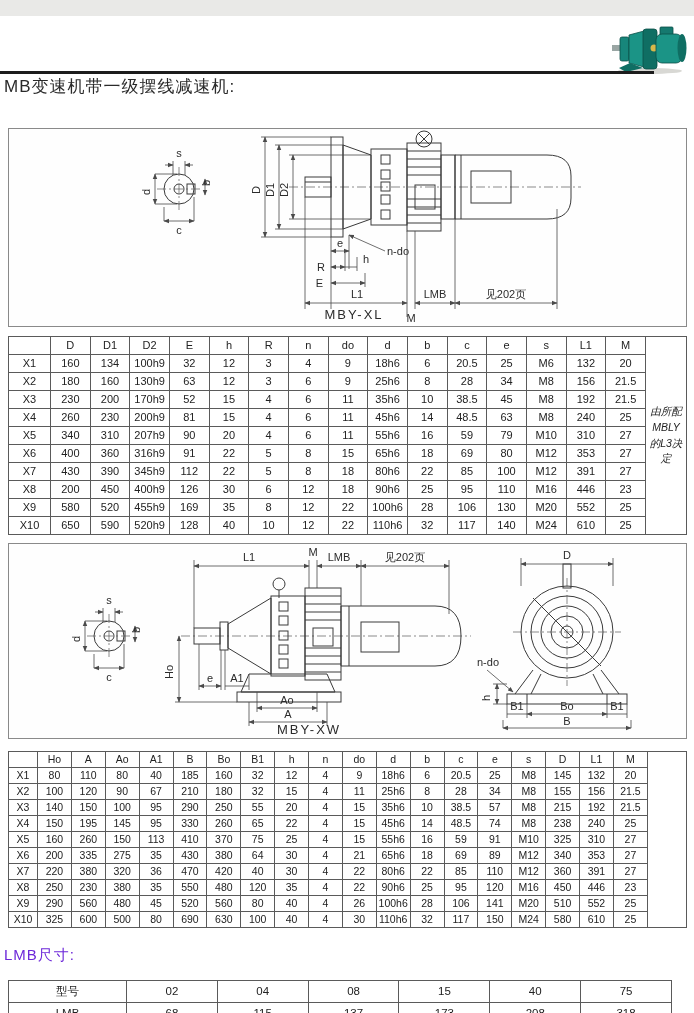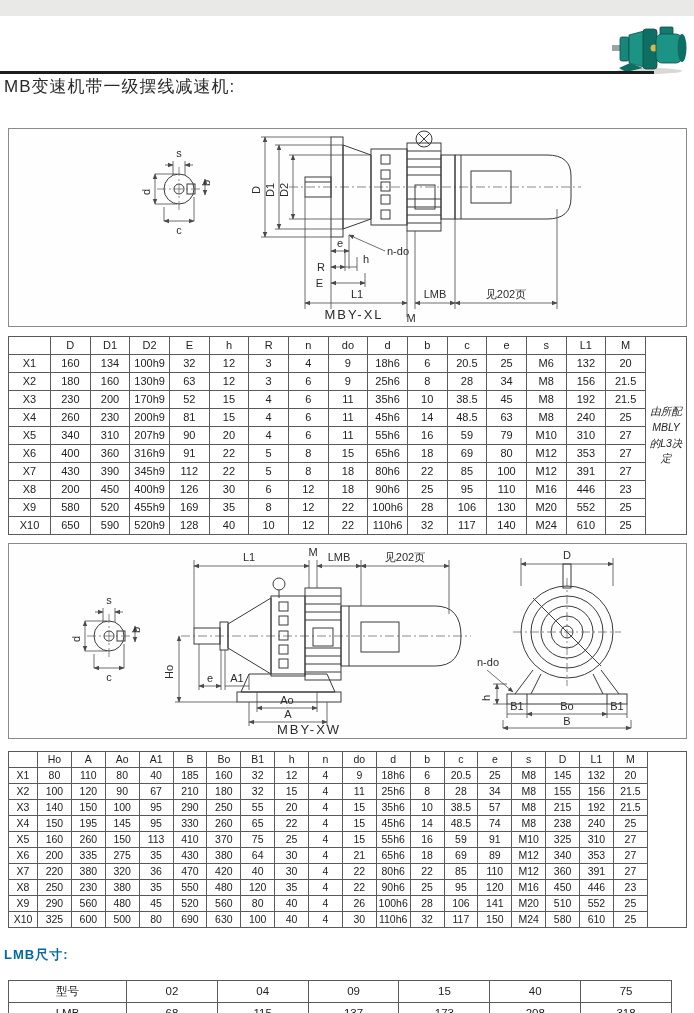--- a/index.html
+++ b/index.html
@@ -1,21 +1,21 @@
 <!DOCTYPE html>
 <html><head>
 <meta charset="utf-8">
 <style>
   html,body{margin:0;padding:0;background:#e9e9e7;}
   #page{position:relative;width:694px;height:1013px;background:#ffffff;margin:16px auto;
         font-family:"Liberation Sans",sans-serif;color:#2b2b2b;overflow:hidden;}
   .abs{position:absolute;}
   #top-rule{top:55px;left:0;width:654px;height:3px;background:#1c1c1c;}
   #page-title{top:59px;left:4px;font-size:17px;font-weight:500;letter-spacing:1px;color:#2a2a2a;white-space:nowrap;}
-  #lmb-heading{top:930px;left:4px;font-size:13px;font-weight:700;letter-spacing:1px;color:#0369a1;}
+  #lmb-heading{top:930px;left:4px;font-size:15px;font-weight:400;letter-spacing:1px;color:#6d28d9;}
   .draw-box{border:1px solid #8a8a8a;background:#fefefe;}
   #drawing1{top:112px;left:8px;width:677px;height:197px;}
   #drawing2{top:527px;left:8px;width:677px;height:194px;}
   #table1-wrap{top:320px;left:8px;width:679px;}
   #table2-wrap{top:735px;left:8px;width:679px;}
   #lmb-wrap{top:964px;left:8px;width:664px;border-radius:7px;}
   table{border-collapse:collapse;table-layout:fixed;width:100%;font-size:11px;color:#222;}
   td{border:1px solid #5a5a5a;text-align:center;vertical-align:middle;padding:0;
      height:17px;line-height:1;overflow:hidden;white-space:nowrap;}
   #table1-wrap td{height:17px;}
@@ -754,21 +754,21 @@
 
   <div id="lmb-heading" class="abs">LMB尺寸:</div>
 
   <div id="lmb-wrap" class="abs">
     <table>
         <tbody>
           <tr>
             <td class="th">型号</td>
             <td class="th">02</td>
             <td class="th">04</td>
-            <td class="th">09</td>
+            <td class="th">08</td>
             <td class="th">15</td>
             <td class="th">40</td>
             <td class="th">75</td>
           </tr>
           <tr>
             <td class="rowlabel">LMB</td>
             <td class="td">68</td>
             <td class="td">115</td>
             <td class="td">137</td>
             <td class="td">173</td>

